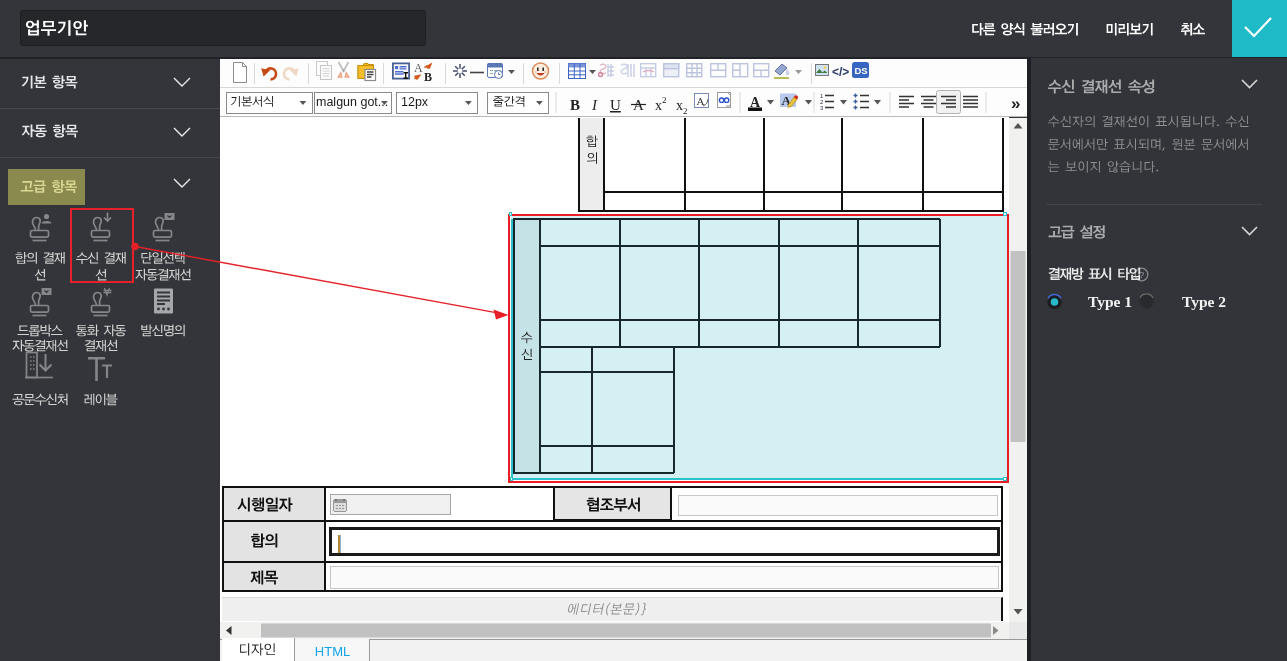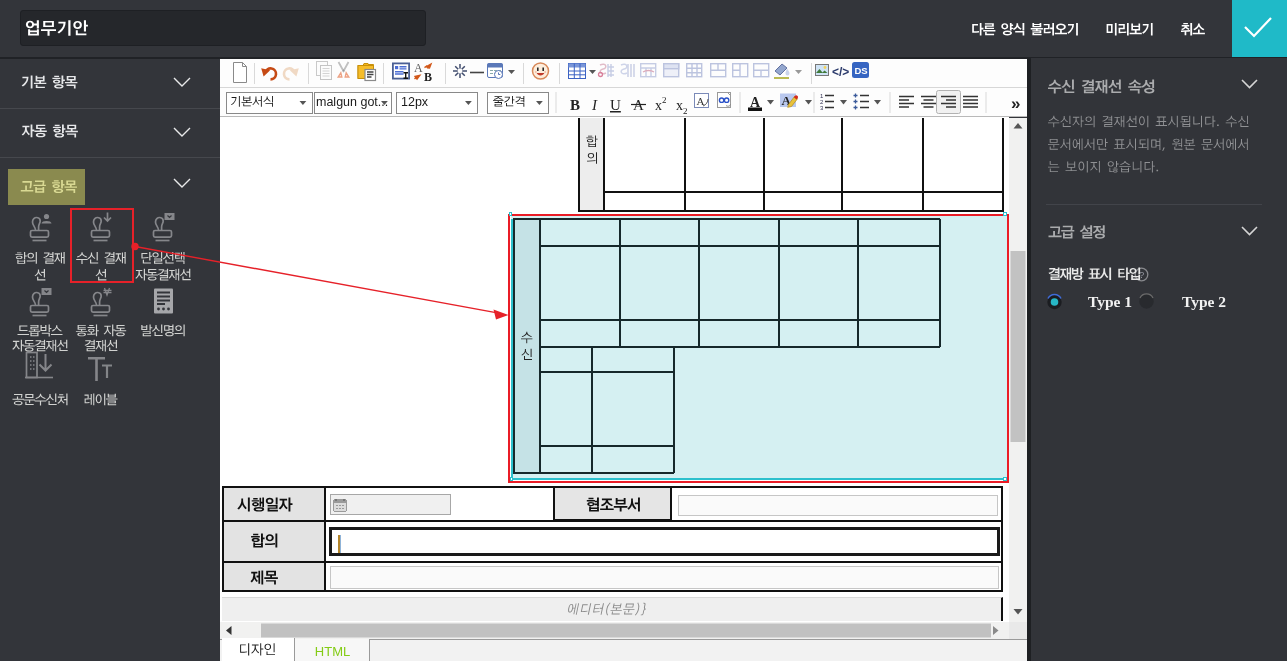--- a/index.html
+++ b/index.html
@@ -422,21 +422,21 @@
 <svg class="abs" style="left:220px;top:622px;" width="789" height="17">
   <path d="M11.5,4 l-5.5,4.5 l5.5,4.5 z" fill="#333"></path>
   <path d="M773,4 l5.5,4.5 l-5.5,4.5 z" fill="#8a8a8a"></path>
   <rect x="41" y="1.5" width="730" height="14" fill="#c1c1c1"></rect>
 </svg>
 <div class="abs" style="left:1009px;top:622px;width:17.5px;height:17px;background:#e9e9e9;"></div>
 
 <div class="abs" style="left:220px;top:639px;width:806.5px;height:22px;background:#f2f2f2;border-top:1px solid #9a9a9a;"></div>
 <div class="abs" style="left:222px;top:639px;width:73px;height:22px;background:#fff;border-right:1px solid #9a9a9a;margin-top:-1px;height:23px;"></div>
 <div class="abs" style="left:295px;top:639px;width:75px;height:22px;background:#f7f7f7;border-right:1px solid #9a9a9a;"></div>
-<div class="abs" style="left:305px;top:644px;width:55px;text-align:center;font-size:13px;color:#84cc16;font-family:'Liberation Sans';">HTML</div>
+<div class="abs" style="left:305px;top:644px;width:55px;text-align:center;font-size:13px;color:#0ea5e9;font-family:'Liberation Sans';">HTML</div>
 
 <div class="abs" style="left:1026.5px;top:59px;width:4.5px;height:602px;background:#1e2023;"></div>
 <div class="abs" style="left:1031px;top:58px;width:256px;height:603px;background:#323439;"></div>
 <div class="abs" style="left:1026.5px;top:57px;width:260.5px;height:1px;background:#202226;"></div>
 <svg class="abs" style="left:1240px;top:78px;" width="20" height="13">
       <path d="M2 2 L9.5 9.5 L17 2" stroke="#d5d5d5" stroke-width="1.6" fill="none"></path>
     </svg>
 <div class="abs" style="left:1046px;top:203.5px;width:216px;height:1px;background:#42444a;"></div>
 <svg class="abs" style="left:1239.5px;top:225px;" width="20" height="13">
       <path d="M2 2 L9.5 9.5 L17 2" stroke="#d5d5d5" stroke-width="1.6" fill="none"></path>

